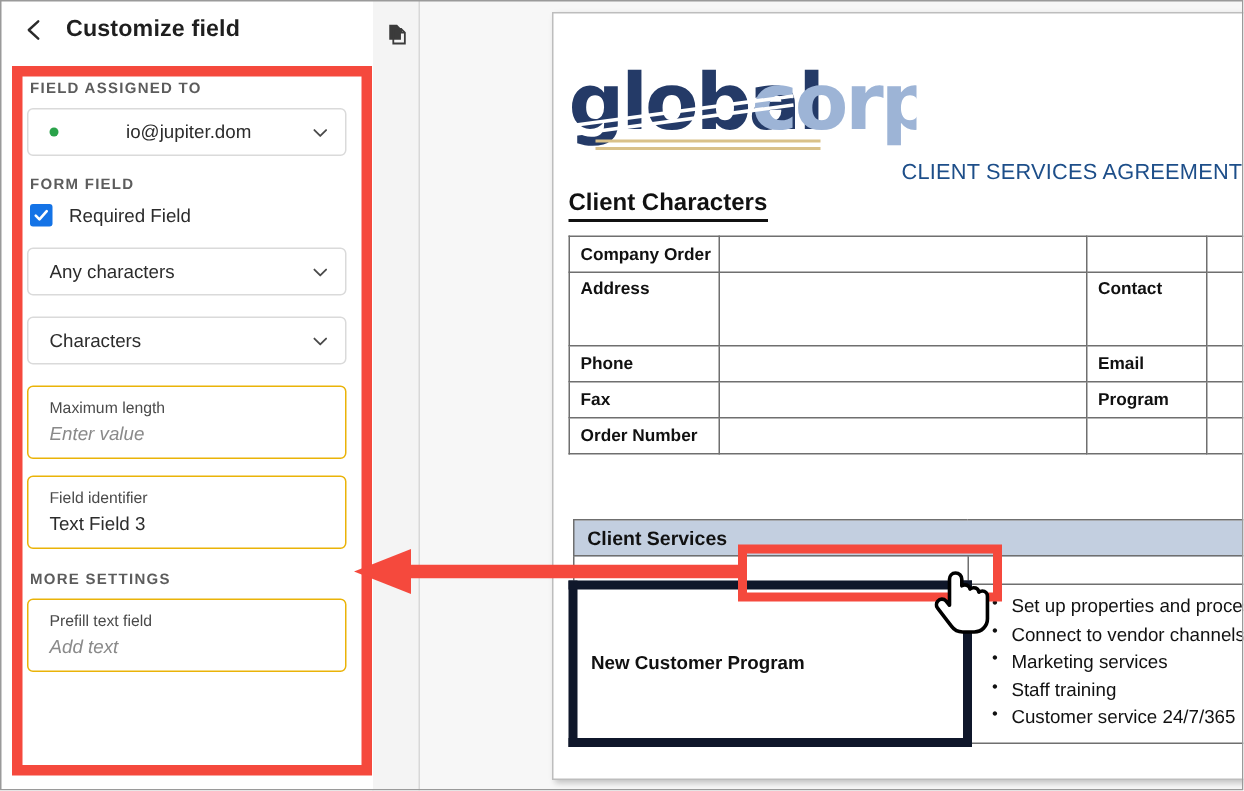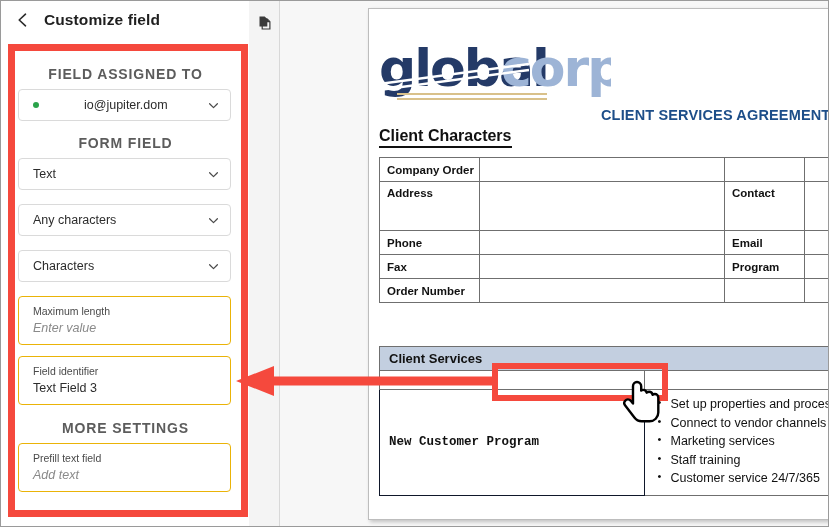--- a/index.html
+++ b/index.html
@@ -35,22 +35,22 @@
   .back-chevron svg { display:block; }
   .panel-title {
     font-size:15.5px; font-weight:bold; color:#1f1f1f; letter-spacing:.1px;
   }
 
   .panel-body {
     position:absolute; left:0; top:40px; width:249px; height:487px;
     background:#fff; padding:14px 18px 0 18px; overflow:hidden;
   }
   .section-label {
-    font-size:14px; font-weight:bold; letter-spacing:.85px;
-    color:#5c5c5c; text-transform:uppercase; margin:12px 0 7px 2px;text-align:center;
+    font-size:10px; font-weight:bold; letter-spacing:.85px;
+    color:#5c5c5c; text-transform:uppercase; margin:0 0 7px 2px;
   }
   .section-label.more { margin-top:15px; }
 
   .select-box {
     height:32px; border:1px solid #dadada; border-radius:4px; background:#fff;
     display:flex; align-items:center; padding:0 10px 0 14px;
     margin-bottom:14px; cursor:pointer; position:relative;gap:35px;
   }
   .select-box .dot {
     width:6px; height:6px; border-radius:50%; background:#2aa34a;
@@ -97,21 +97,21 @@
     background:#fff; border:1px solid #bdbdbd;
     box-shadow: 2px 2px 4px rgba(0,0,0,.22);
     overflow:hidden;
   }
   .doc-inner { position:absolute; left:0; top:0; width:470px; height:512px; }
 
   
   .logo-wrap { position:absolute; left:10px; top:33px; width:232px; height:62px; }
   .agreement-title {
     position:absolute; left:232px; top:98px;
-    font-size:14.5px; font-weight:bold; color:#1d4e89;
+    font-size:14.5px; font-weight:normal; color:#1d4e89;
     letter-spacing:.15px; white-space:nowrap;
   }
   .section-heading {
     position:absolute; left:10px; top:118px;
     font-size:16px; font-weight:bold; color:#111;
     border-bottom:2.5px solid #111; padding-bottom:1px;
   }
 
   
   .ci-table {
@@ -133,22 +133,22 @@
   }
   .svc-head td {
     background:#c3cfe0; border:1px solid #6f6f6f;
     font-size:13px; font-weight:bold; color:#111;
     padding:4px 0 4px 9px; height:22px;
   }
   .svc-table td.sub {
     border:1px solid #6f6f6f; height:19px; font-size:11.5px; padding:2px 0 2px 9px;
   }
   .svc-table td.lbl {
-    border:1px solid #0f172a; font-size:12.5px; font-weight:bold; color:#111;
-    padding:6px 0 6px 9px; vertical-align:middle; width:95px;font-family:Liberation Mono, monospace;
+    border:6px solid #0f172a; font-size:12.5px; font-weight:bold; color:#111;
+    padding:6px 0 6px 9px; vertical-align:middle; width:95px;
   }
   .svc-table td.bullets {
     border:1px solid #6f6f6f; padding:5px 4px 7px 12px; vertical-align:top;
   }
   .svc-table ul { margin:0; padding:0; list-style:none; }
   .svc-table li {
     font-size:12.5px; color:#111; line-height:1.48; position:relative; padding-left:14px;
   }
   .svc-table li:before {
     content:"\2022"; position:absolute; left:1px; top:-1px; font-size:11px; color:#111;
@@ -190,27 +190,29 @@
       <div class="select-box">
         <span class="dot"></span>
         <span class="sel-text">io@jupiter.dom</span>
         <svg class="chev-down" viewBox="0 0 16 16">
           <path d="M3.2 5.8 L8 10.6 L12.8 5.8" fill="none" stroke="#4a4a4a" stroke-width="1.5" stroke-linecap="round" stroke-linejoin="round"></path>
         </svg>
       </div>
 
       <div class="section-label">FORM FIELD</div>
 
-
-      <div class="select-box">
-        <span class="sel-text">Text</span>
-        <svg class="chev-down" viewBox="0 0 16 16">
-          <path d="M3.2 5.8 L8 10.6 L12.8 5.8" fill="none" stroke="#4a4a4a" stroke-width="1.5" stroke-linecap="round" stroke-linejoin="round"></path>
-        </svg>
-      </div>
+      <div class="checkbox-row">
+        <span class="cbx">
+          <svg width="11" height="11" viewBox="0 0 12 12">
+            <path d="M2 6.3 L4.7 9 L10 3" fill="none" stroke="#fff" stroke-width="1.9" stroke-linecap="round" stroke-linejoin="round"></path>
+          </svg>
+        </span>
+        <span class="cbx-label">Required Field</span>
+      </div>
+
 
       <div class="select-box">
         <span class="sel-text">Any characters</span>
         <svg class="chev-down" viewBox="0 0 16 16">
           <path d="M3.2 5.8 L8 10.6 L12.8 5.8" fill="none" stroke="#4a4a4a" stroke-width="1.5" stroke-linecap="round" stroke-linejoin="round"></path>
         </svg>
       </div>
 
       <div class="select-box">
         <span class="sel-text">Characters</span>

